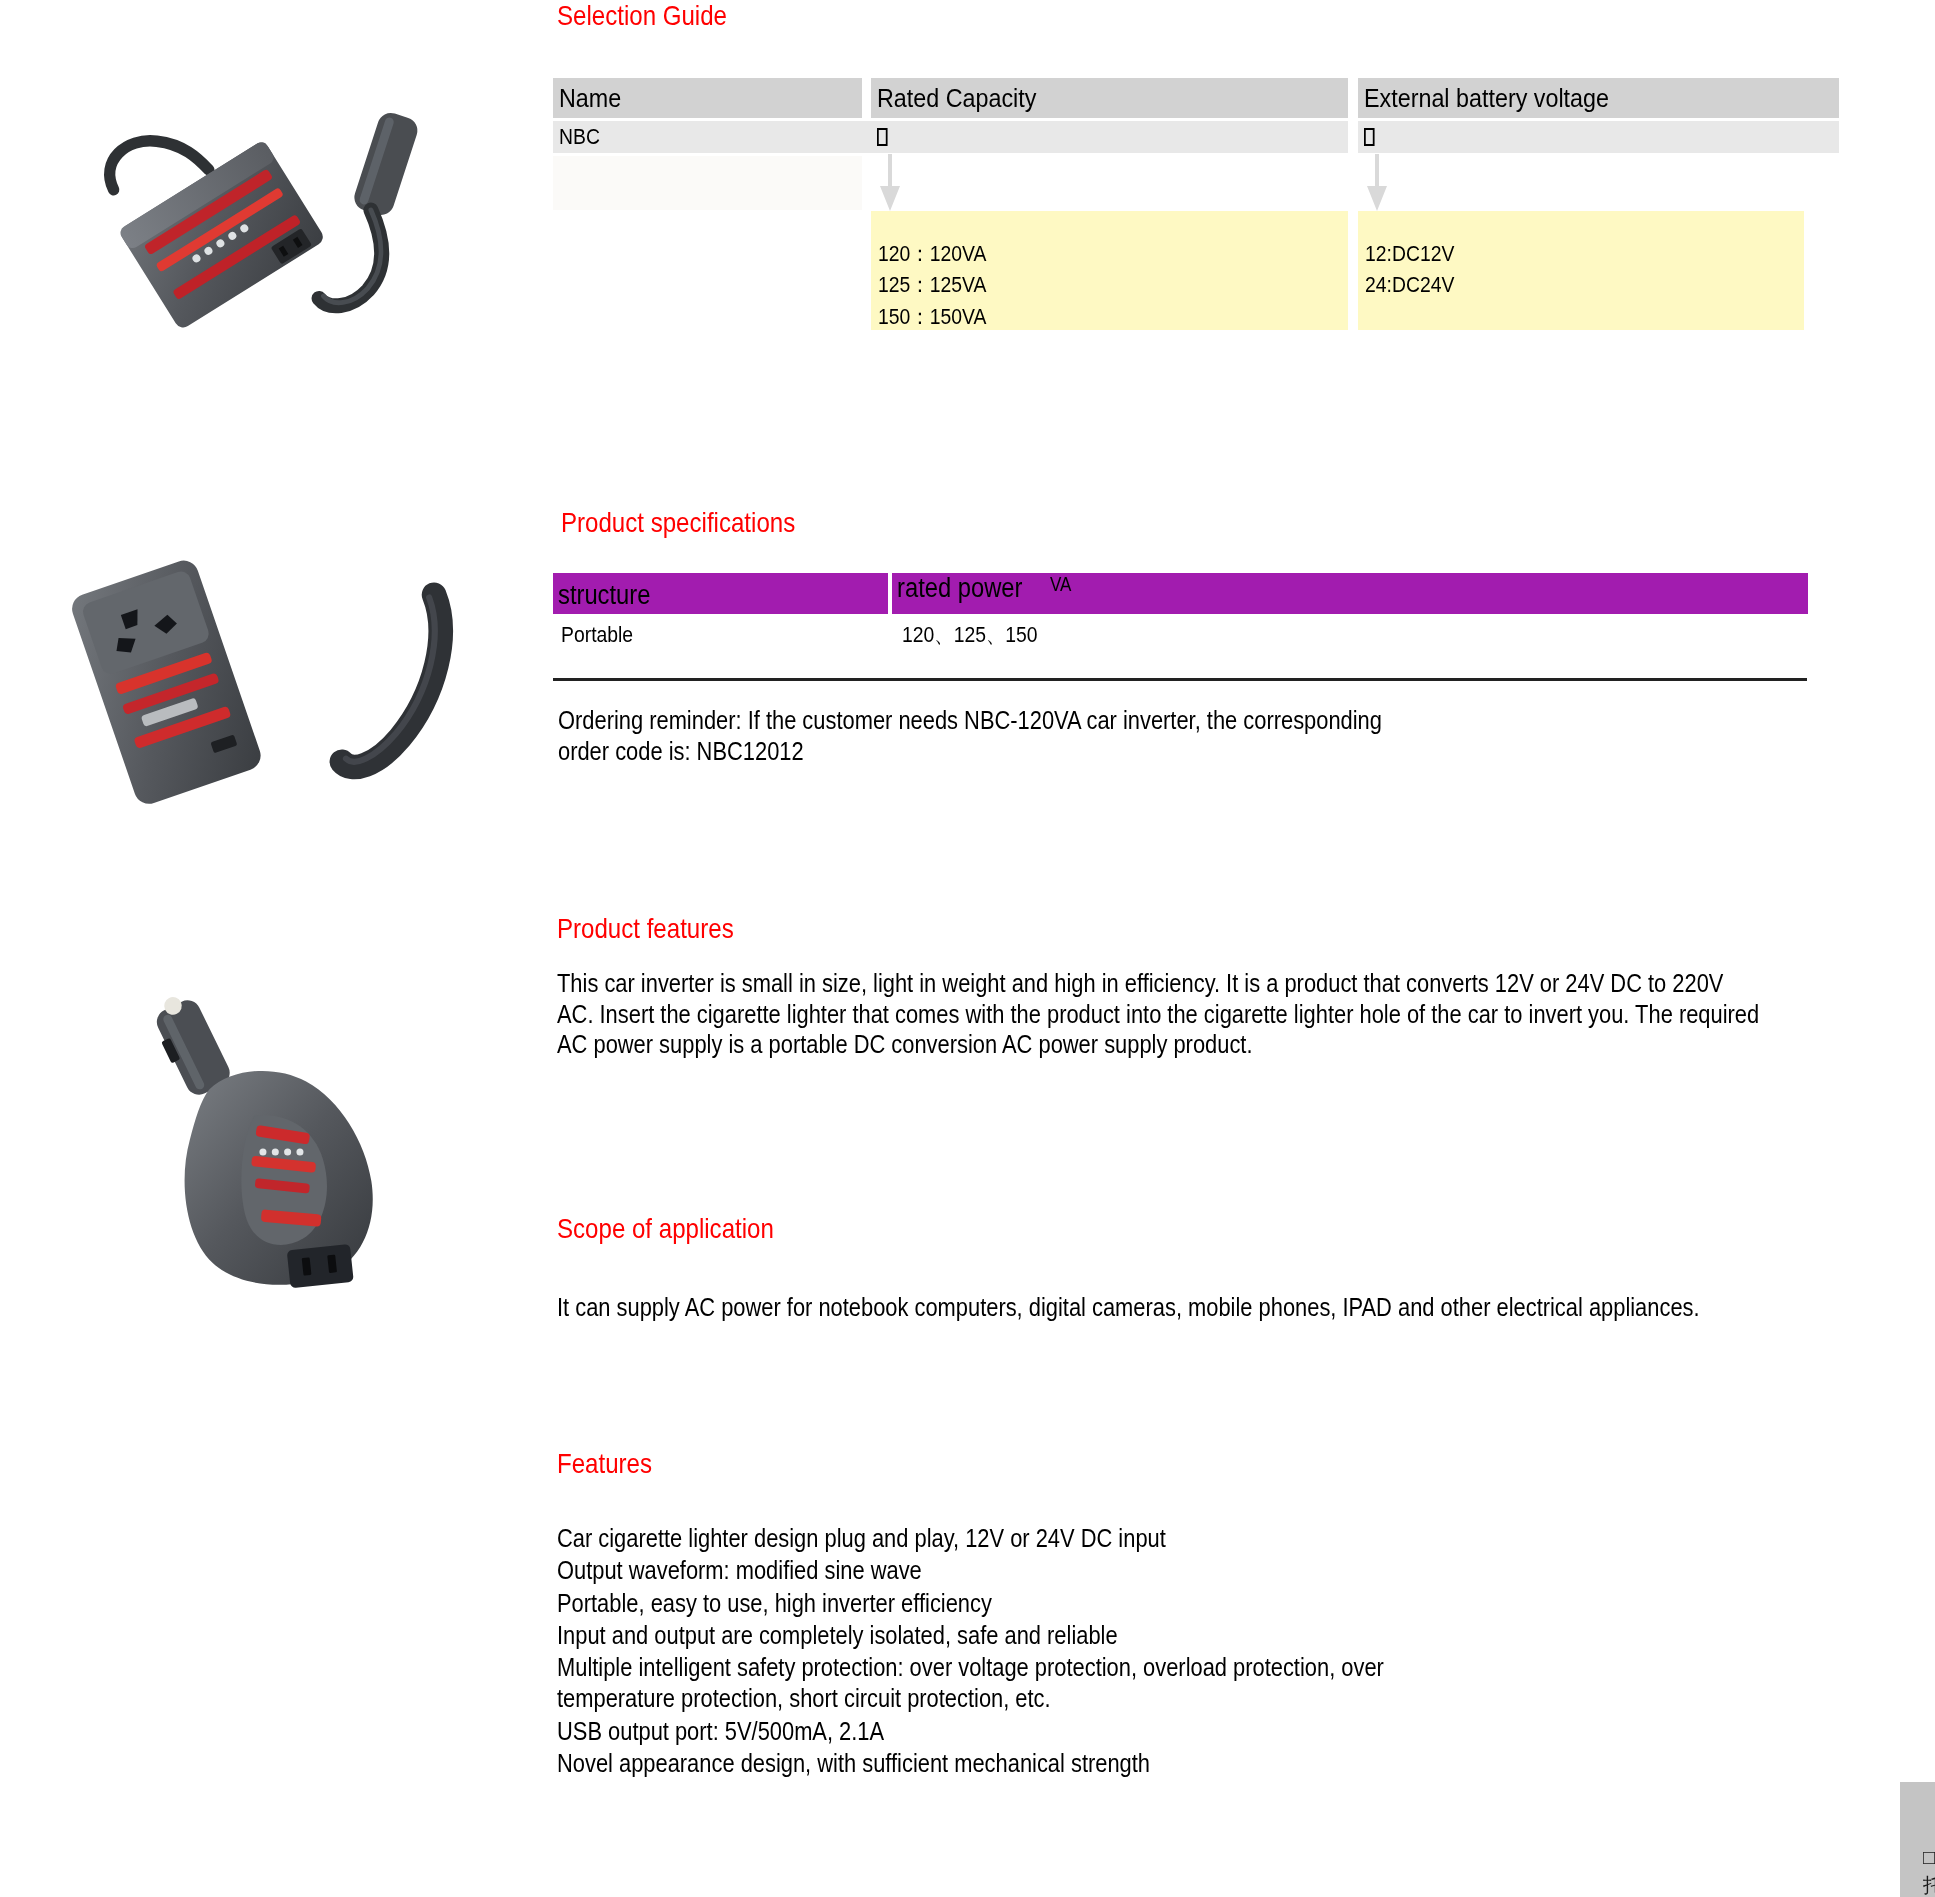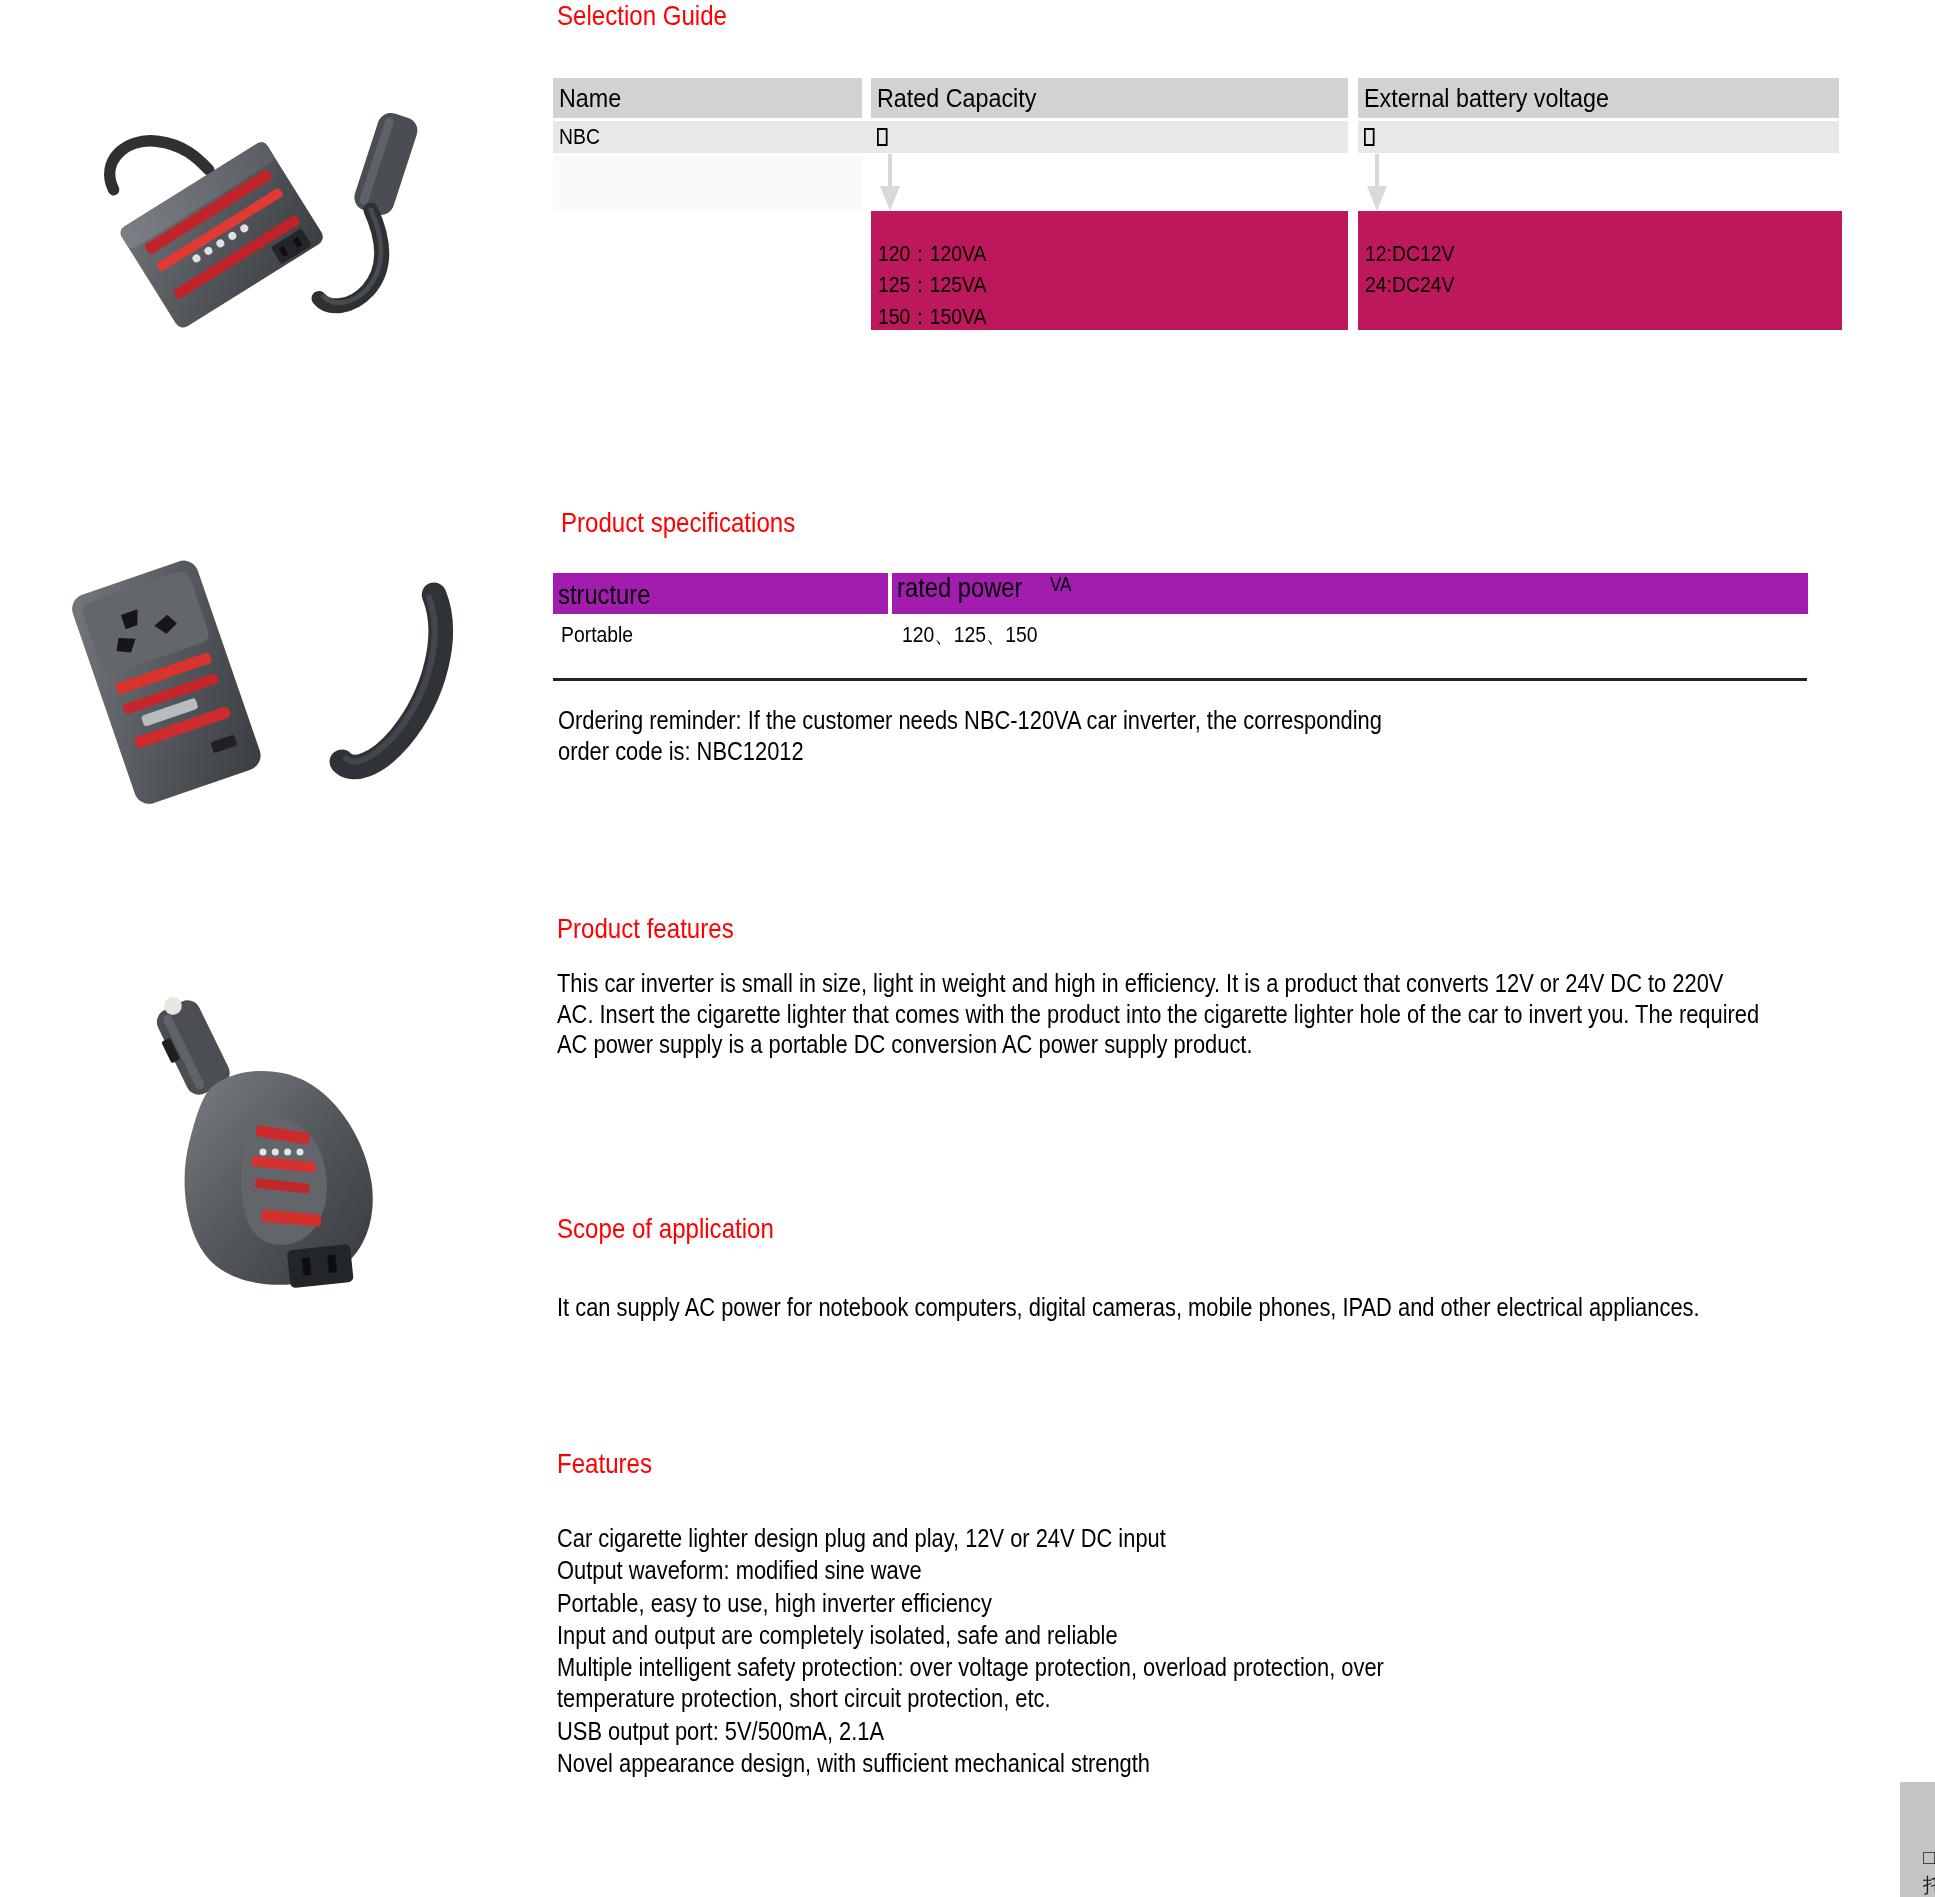--- a/index.html
+++ b/index.html
@@ -90,21 +90,21 @@
   .boxglyph {
     display: inline-block;
     width: 12.3px; height: 18.5px;
     border: 2.6px solid #000;
     vertical-align: middle;
   }
 
   .spacer-row { background: #fbfaf8; }
 
   .valuebox {
-    background: #be185d;
+    background: #fef9c3;
     padding: 26.5px 0 0 7px;
   }
   .valuebox div {
     font-size: 22px;
     line-height: 1.45;
     color: #000;
     white-space: nowrap;
     font-stretch: condensed;
     transform: scaleX(0.88);
     transform-origin: left top;
@@ -342,21 +342,21 @@
     <div class="cellbox hdr" style="left:805px; top:0px; width:481px;">
       <span>External battery voltage</span>
     </div>
     <div class="cellbox row1" style="left:805px; top:43px; width:481px;">
       <span class="boxglyph"></span>
     </div>
     <div class="arrow" style="left:814px; top:76px; height:57px;">
       <div class="shaft" style="height:33px;"></div>
       <div class="head" style="top:32px;"></div>
     </div>
-    <div class="cellbox valuebox" style="left:805px; top:133px; width:484px; height:119px;">
+    <div class="cellbox valuebox" style="left:805px; top:133px; width:446px; height:119px;">
       <div>12:DC12V</div>
       <div>24:DC24V</div>
     </div>
 
   </div>
 
   <div class="sec-head" style="left:8px; top:509px;">Product specifications</div>
 
   <div id="tbl-spec">
     <div class="cellbox spec-hdr" style="left:0px; top:0px; width:335px;">

